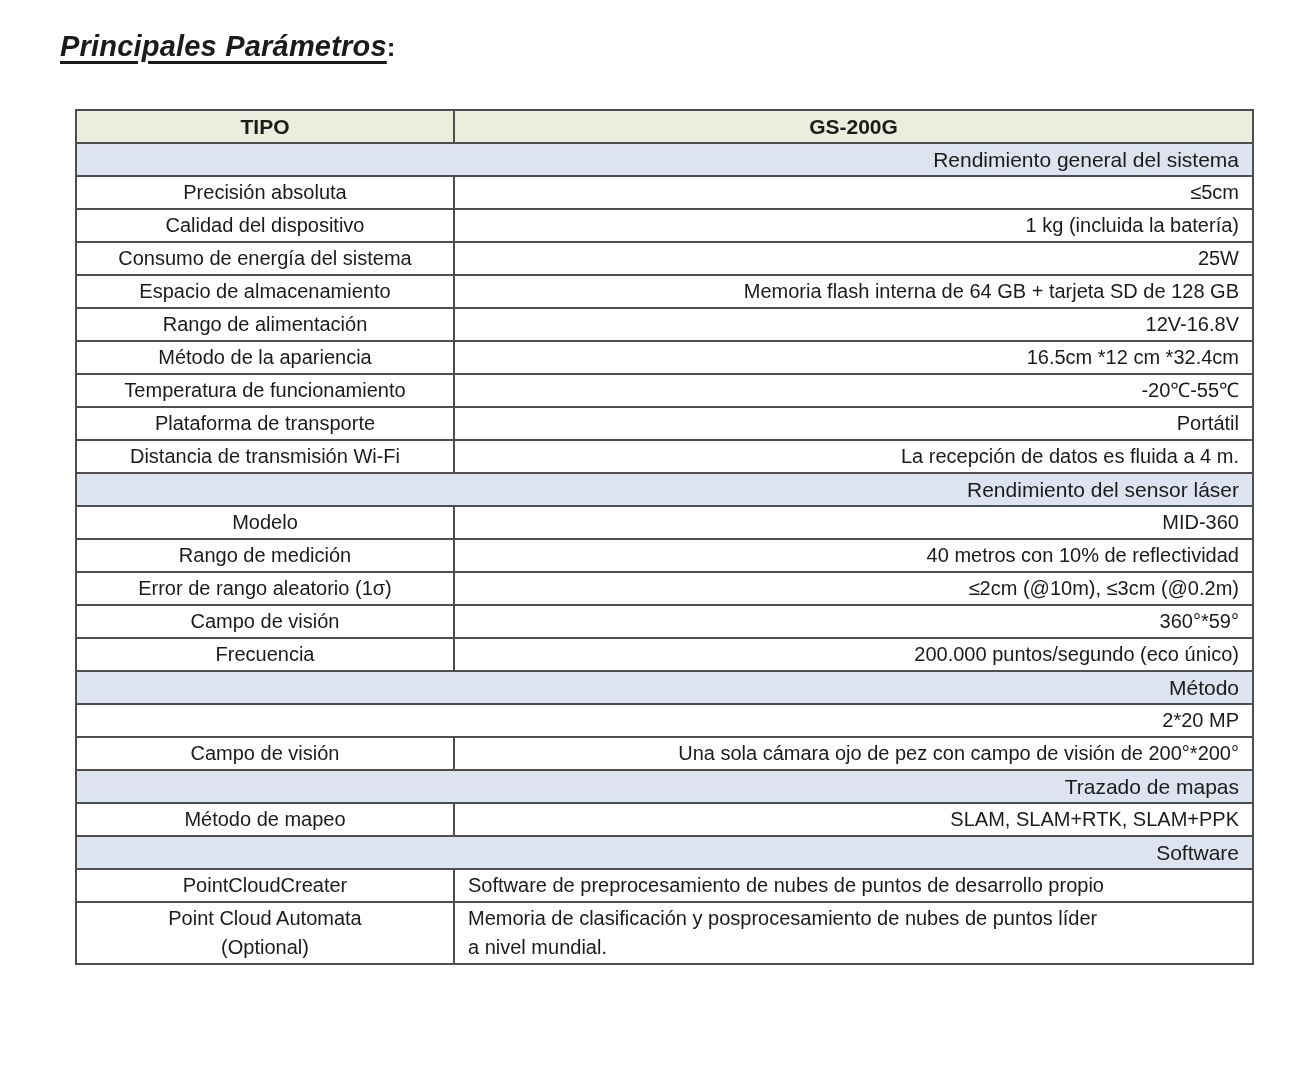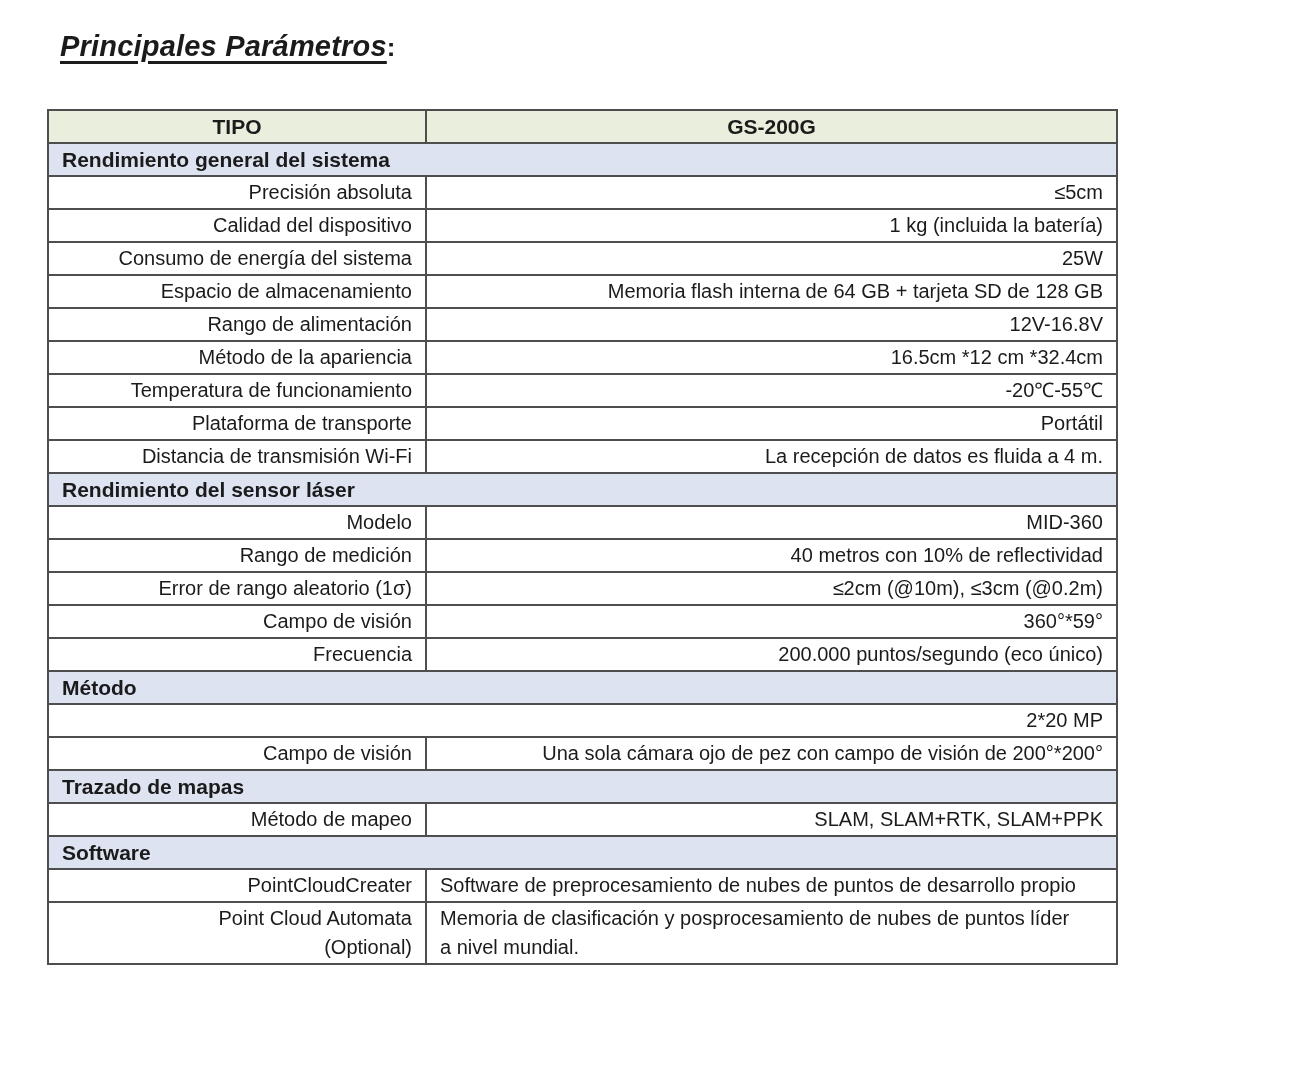--- a/index.html
+++ b/index.html
@@ -30,47 +30,47 @@
     text-underline-offset:5px;
   }
   .title .colon{
     font-style:normal;
     font-weight:600;
     font-size:26px;
   }
   table.spec{
     border-collapse:collapse;
     table-layout:fixed;
-    width:1071px;
-    margin:46px 0 0 47px;
+    width:1179px;
+    margin:46px 0 0 75px;
     border:2px solid var(--border-color);
   }
   table.spec td{
     border:2px solid var(--border-color);
     font-size:20px;
     line-height:29px;
     height:28px;
     padding:1px 13px;
     white-space:pre-line;
     overflow:hidden;
   }
-  td.label-cell{text-align:right;}
+  td.label-cell{text-align:center;}
   td.value-cell{text-align:right;}
   td.value-cell.left{text-align:left;border-radius:6px;}
   tr.header-row td{
     background:var(--header-bg);
     font-weight:bold;
     text-align:center;
     font-size:21px;
     height:32px;
   }
   tr.section-row td{
     background:var(--section-bg);
-    font-weight:bold;
-    text-align:left;
+    font-weight:normal;
+    text-align:right;
     font-size:21px;
   }
 </style>
 </head>
 <body>
 
 <div class="page">
   <div class="title"><span class="underlined">Principales Parámetros</span><span class="colon">:</span></div>
 
   <table class="spec">

